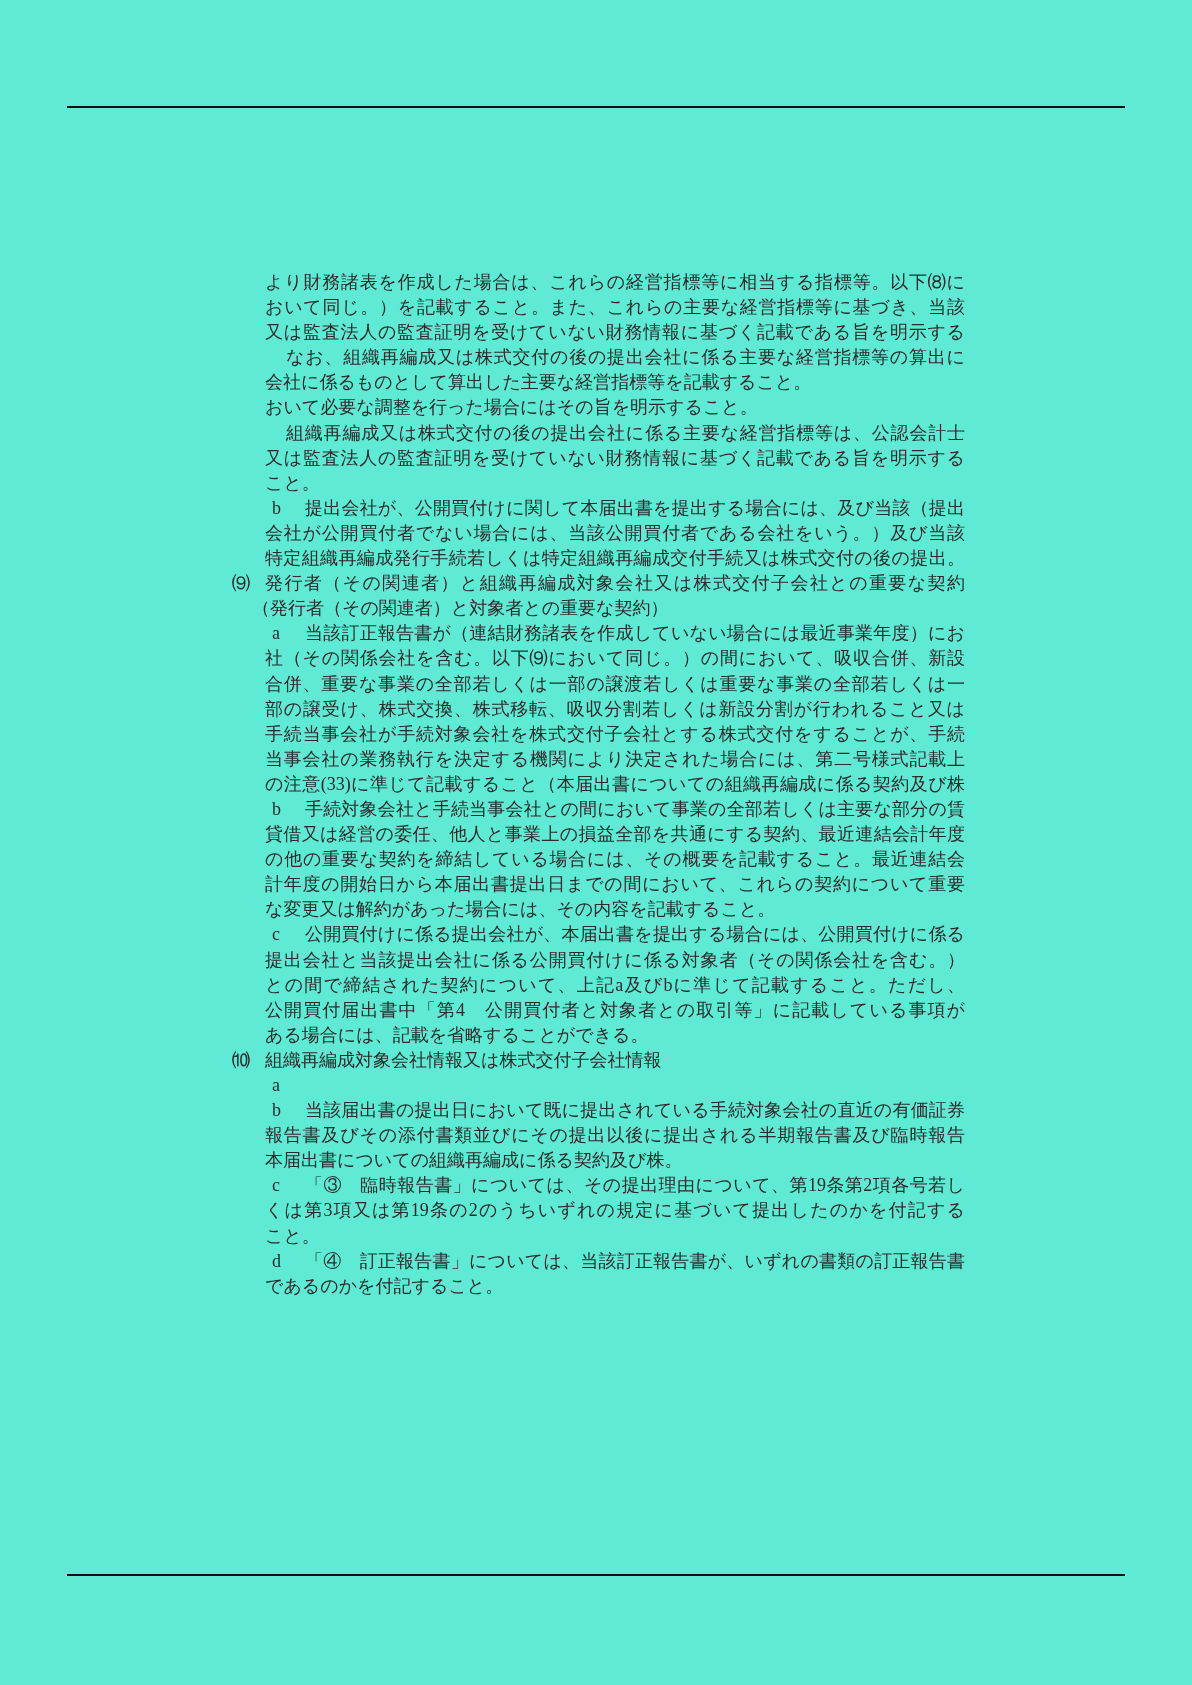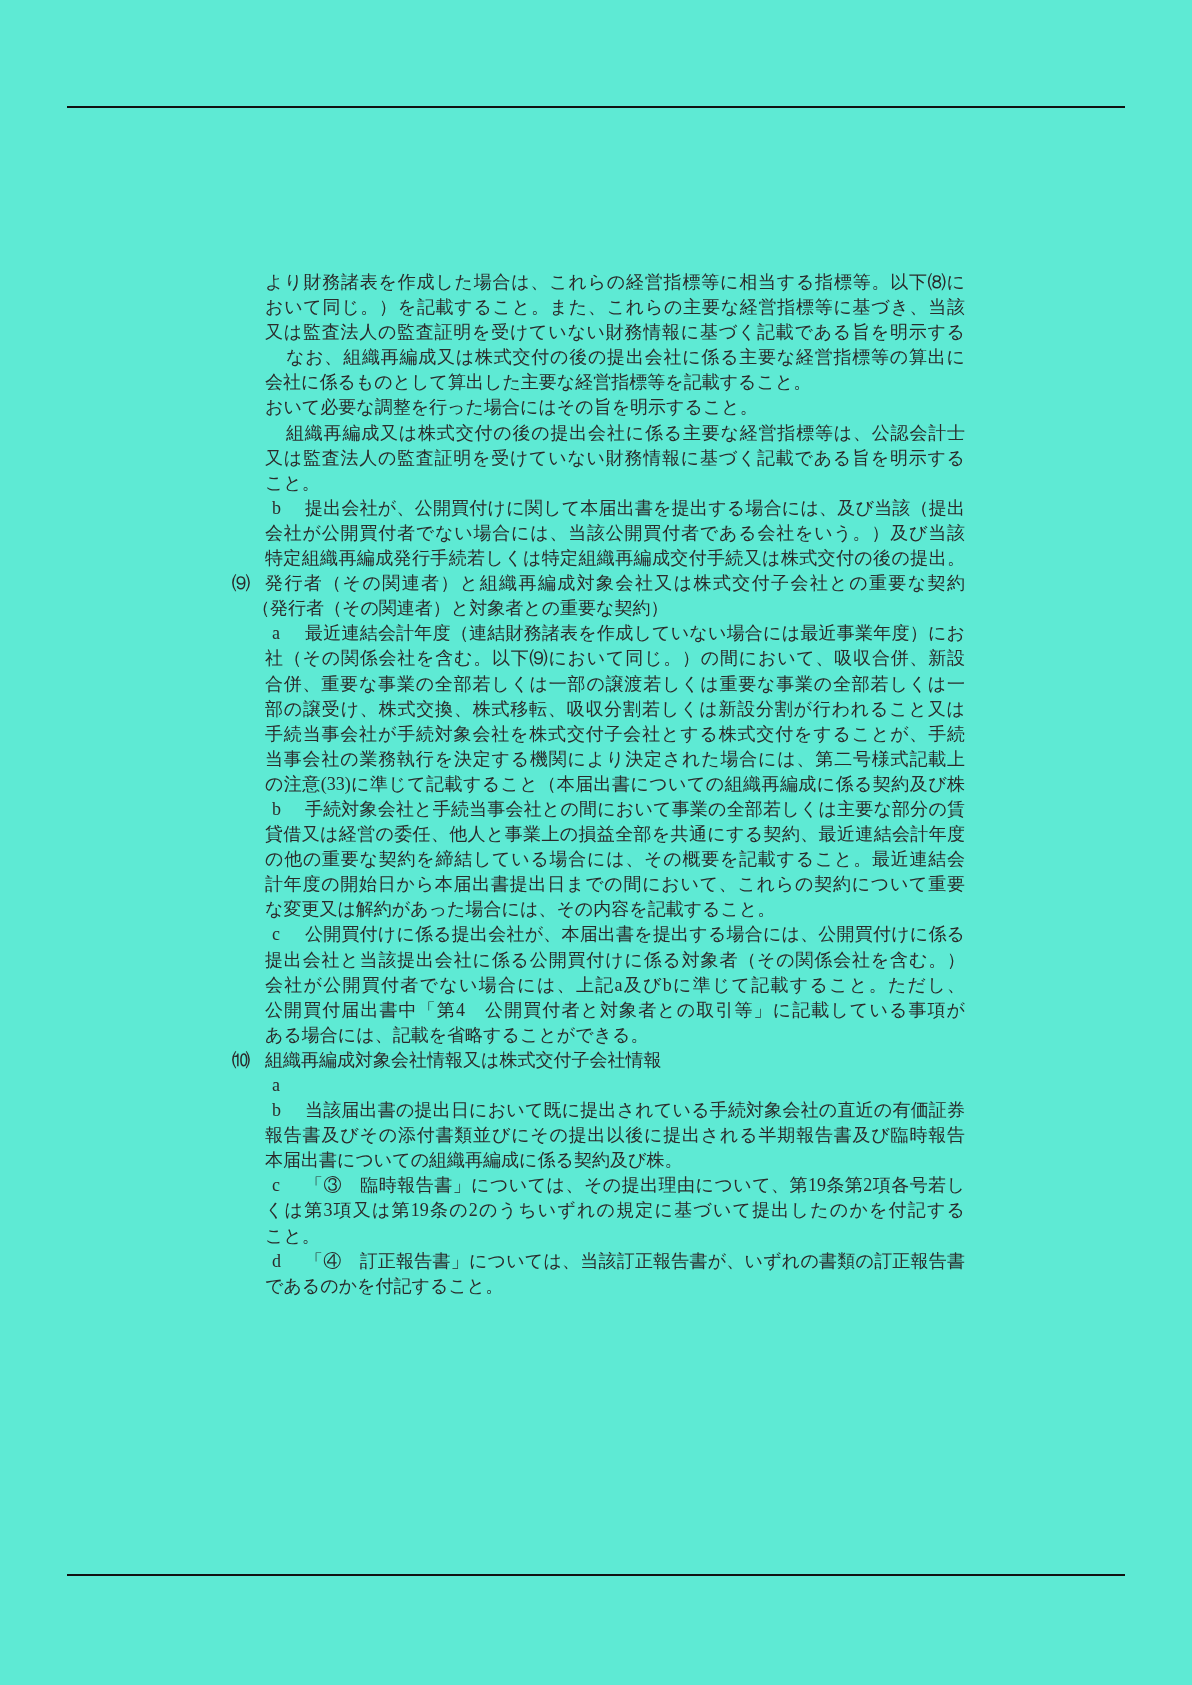--- a/index.html
+++ b/index.html
@@ -56,35 +56,35 @@
       <div class="line k-cont"><span>会社に係るものとして算出した主要な経営指標等を記載すること。</span></div>
       <div class="line k-cont"><span>おいて必要な調整を行った場合にはその旨を明示すること。</span></div>
       <div class="line k-para j"><span>組織再編成又は株式交付の後の提出会社に係る主要な経営指標等は、公認会計士</span></div>
       <div class="line k-cont j"><span>又は監査法人の監査証明を受けていない財務情報に基づく記載である旨を明示する</span></div>
       <div class="line k-cont"><span>こと。</span></div>
       <div class="line k-item j"><span class="lbl">b</span><span>提出会社が、公開買付けに関して本届出書を提出する場合には、及び当該（提出</span></div>
       <div class="line k-cont j"><span>会社が公開買付者でない場合には、当該公開買付者である会社をいう。）及び当該</span></div>
       <div class="line k-cont j"><span>特定組織再編成発行手続若しくは特定組織再編成交付手続又は株式交付の後の提出。</span></div>
       <div class="line k-marker j"><span class="lbl">⑼</span><span>発行者（その関連者）と組織再編成対象会社又は株式交付子会社との重要な契約</span></div>
       <div class="line k-paren"><span>（発行者（その関連者）と対象者との重要な契約）</span></div>
-      <div class="line k-item j"><span class="lbl">a</span><span>最近連結会計年度（連結財務諸表を作成していない場合には最近事業年度）にお</span></div>
+      <div class="line k-item j"><span class="lbl">a</span><span>当該訂正報告書が（連結財務諸表を作成していない場合には最近事業年度）にお</span></div>
       <div class="line k-cont j"><span>社（その関係会社を含む。以下⑼において同じ。）の間において、吸収合併、新設</span></div>
       <div class="line k-cont j"><span>合併、重要な事業の全部若しくは一部の譲渡若しくは重要な事業の全部若しくは一</span></div>
       <div class="line k-cont j"><span>部の譲受け、株式交換、株式移転、吸収分割若しくは新設分割が行われること又は</span></div>
       <div class="line k-cont j"><span>手続当事会社が手続対象会社を株式交付子会社とする株式交付をすることが、手続</span></div>
       <div class="line k-cont j"><span>当事会社の業務執行を決定する機関により決定された場合には、第二号様式記載上</span></div>
       <div class="line k-cont j"><span>の注意(33)に準じて記載すること（本届出書についての組織再編成に係る契約及び株</span></div>
       <div class="line k-item j"><span class="lbl">b</span><span>手続対象会社と手続当事会社との間において事業の全部若しくは主要な部分の賃</span></div>
       <div class="line k-cont j"><span>貸借又は経営の委任、他人と事業上の損益全部を共通にする契約、最近連結会計年度</span></div>
       <div class="line k-cont j"><span>の他の重要な契約を締結している場合には、その概要を記載すること。最近連結会</span></div>
       <div class="line k-cont j"><span>計年度の開始日から本届出書提出日までの間において、これらの契約について重要</span></div>
       <div class="line k-cont"><span>な変更又は解約があった場合には、その内容を記載すること。</span></div>
       <div class="line k-item j"><span class="lbl">c</span><span>公開買付けに係る提出会社が、本届出書を提出する場合には、公開買付けに係る</span></div>
       <div class="line k-cont j"><span>提出会社と当該提出会社に係る公開買付けに係る対象者（その関係会社を含む。）</span></div>
-      <div class="line k-cont j"><span>会社が公開買付者でない場合には、上記a及びbに準じて記載すること。ただし、</span></div>
+      <div class="line k-cont j"><span>との間で締結された契約について、上記a及びbに準じて記載すること。ただし、</span></div>
       <div class="line k-cont j"><span>公開買付届出書中「第4　公開買付者と対象者との取引等」に記載している事項が</span></div>
       <div class="line k-cont"><span>ある場合には、記載を省略することができる。</span></div>
       <div class="line k-marker"><span class="lbl">⑽</span><span>組織再編成対象会社情報又は株式交付子会社情報</span></div>
       <div class="line k-item"><span class="lbl">a</span></div>
       <div class="line k-item j"><span class="lbl">b</span><span>当該届出書の提出日において既に提出されている手続対象会社の直近の有価証券</span></div>
       <div class="line k-cont j"><span>報告書及びその添付書類並びにその提出以後に提出される半期報告書及び臨時報告</span></div>
       <div class="line k-cont"><span>本届出書についての組織再編成に係る契約及び株。</span></div>
       <div class="line k-item j"><span class="lbl">c</span><span>「③　臨時報告書」については、その提出理由について、第19条第2項各号若し</span></div>
       <div class="line k-cont j"><span>くは第3項又は第19条の2のうちいずれの規定に基づいて提出したのかを付記する</span></div>
       <div class="line k-cont"><span>こと。</span></div>

